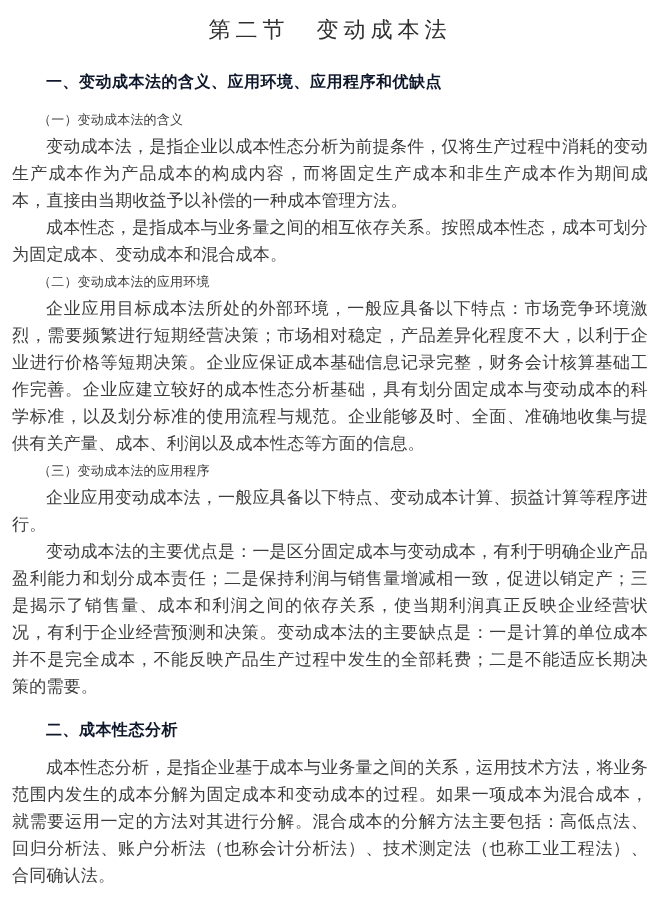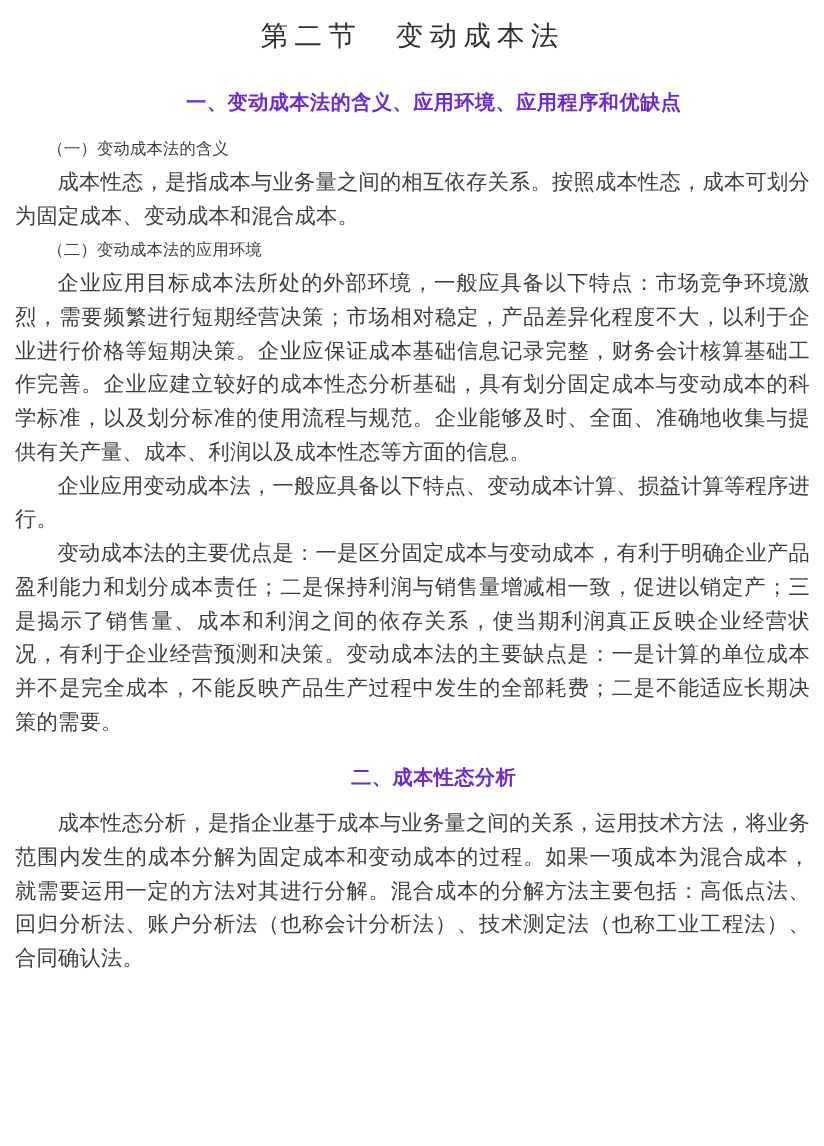--- a/index.html
+++ b/index.html
@@ -31,22 +31,21 @@
     color: #2e2e2e;
   }
   .sec-heading {
     margin: 20px 0 14px 0;
     padding-left: 34px;
     font-family: "DejaVu Sans", "Liberation Sans", sans-serif;
     font-weight: bold;
     font-size: 16px;
     line-height: 20px;
     letter-spacing: 0.5px;
-    color: #6d28d9;
-    text-align: center;
+    color: #0f172a;
   }
   .sub-heading {
     margin: 0;
     font-size: 13px;
     line-height: 27px;
     letter-spacing: 0.2px;
     text-indent: 2em;
     color: #3d3d3d;
   }
   .para {
@@ -63,23 +62,25 @@
 </head>
 <body>
 
 <div class="page">
 
   <h1 class="doc-title">第二节　变动成本法</h1>
 
   <section>
     <h2 class="sec-heading">一、变动成本法的含义、应用环境、应用程序和优缺点</h2>
     <p class="sub-heading">（一）变动成本法的含义</p>
+    <p class="para">变动成本法，是指企业以成本性态分析为前提条件，仅将生产过程中消耗的变动生产成本作为产品成本的构成内容，而将固定生产成本和非生产成本作为期间成本，直接由当期收益予以补偿的一种成本管理方法。</p>
     <p class="para">成本性态，是指成本与业务量之间的相互依存关系。按照成本性态，成本可划分为固定成本、变动成本和混合成本。</p>
     <p class="sub-heading">（二）变动成本法的应用环境</p>
     <p class="para">企业应用目标成本法所处的外部环境，一般应具备以下特点：市场竞争环境激烈，需要频繁进行短期经营决策；市场相对稳定，产品差异化程度不大，以利于企业进行价格等短期决策。企业应保证成本基础信息记录完整，财务会计核算基础工作完善。企业应建立较好的成本性态分析基础，具有划分固定成本与变动成本的科学标准，以及划分标准的使用流程与规范。企业能够及时、全面、准确地收集与提供有关产量、成本、利润以及成本性态等方面的信息。</p>
+    <p class="sub-heading">（三）变动成本法的应用程序</p>
     <p class="para">企业应用变动成本法，一般应具备以下特点、变动成本计算、损益计算等程序进行。</p>
     <p class="para">变动成本法的主要优点是：一是区分固定成本与变动成本，有利于明确企业产品盈利能力和划分成本责任；二是保持利润与销售量增减相一致，促进以销定产；三是揭示了销售量、成本和利润之间的依存关系，使当期利润真正反映企业经营状况，有利于企业经营预测和决策。变动成本法的主要缺点是：一是计算的单位成本并不是完全成本，不能反映产品生产过程中发生的全部耗费；二是不能适应长期决策的需要。</p>
   </section>
 
   <section>
     <h2 class="sec-heading">二、成本性态分析</h2>
     <p class="para">成本性态分析，是指企业基于成本与业务量之间的关系，运用技术方法，将业务范围内发生的成本分解为固定成本和变动成本的过程。如果一项成本为混合成本，就需要运用一定的方法对其进行分解。混合成本的分解方法主要包括：高低点法、回归分析法、账户分析法（也称会计分析法）、技术测定法（也称工业工程法）、合同确认法。</p>
   </section>
 
 </div>

